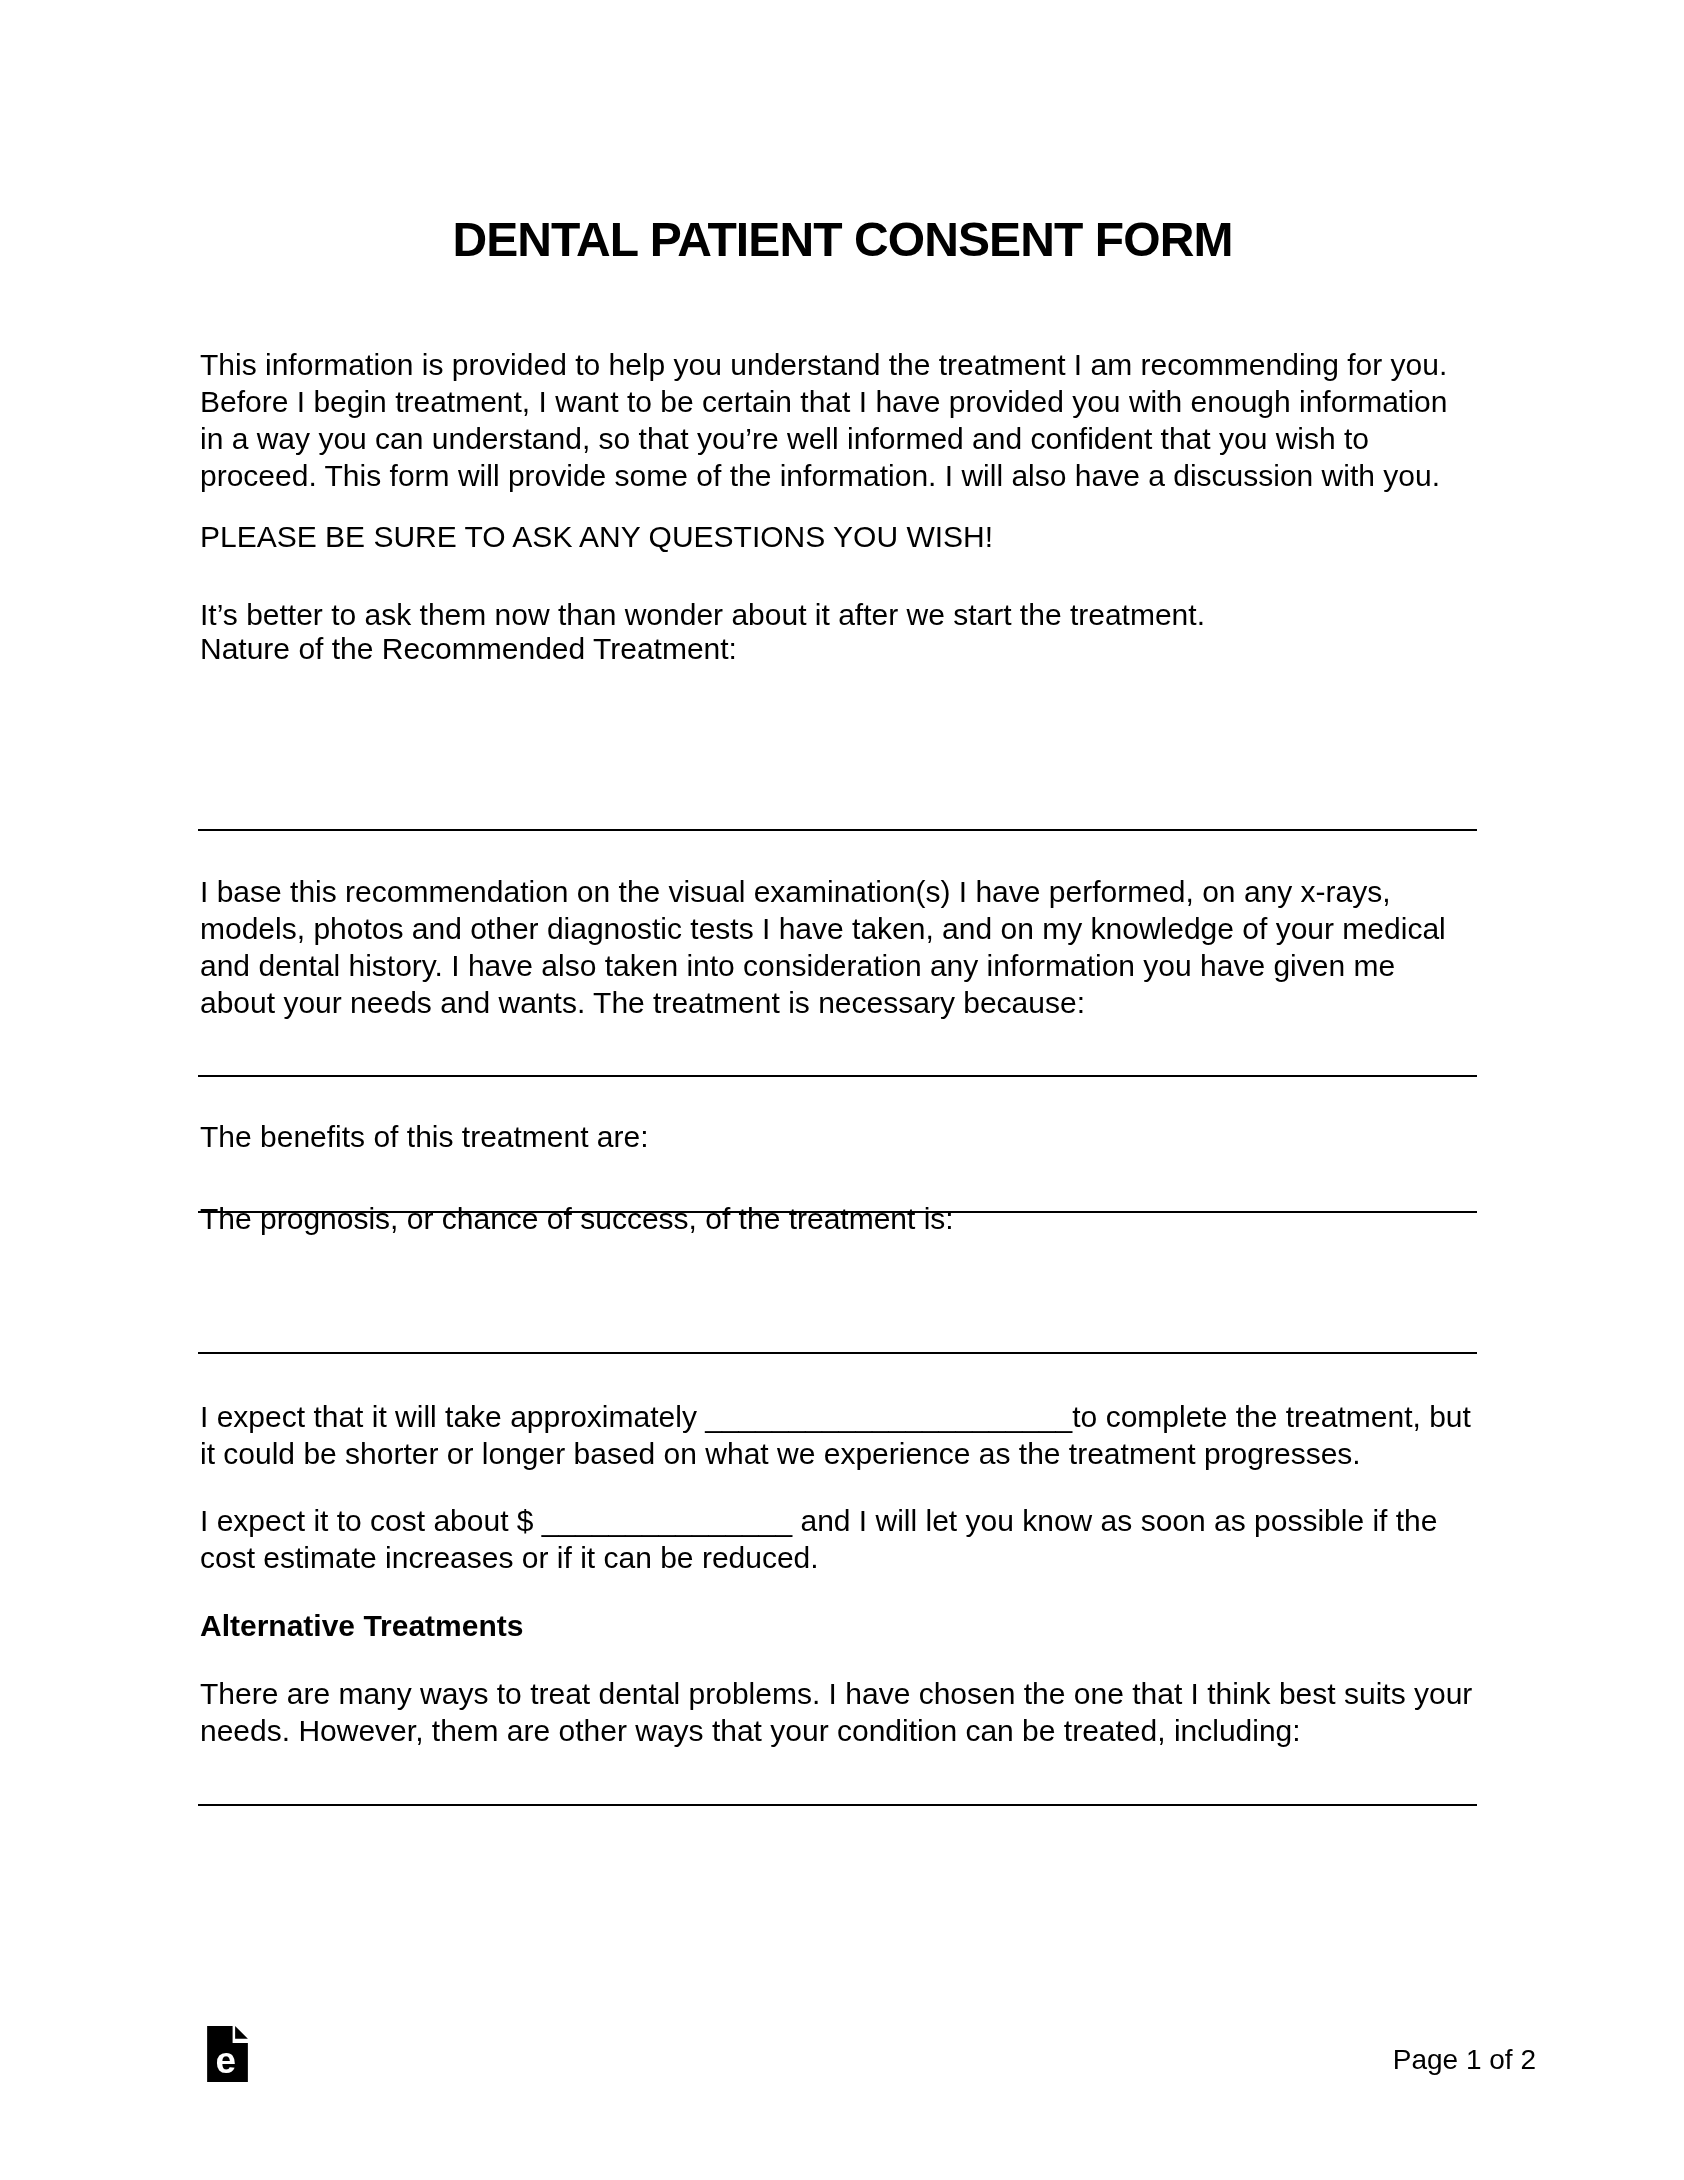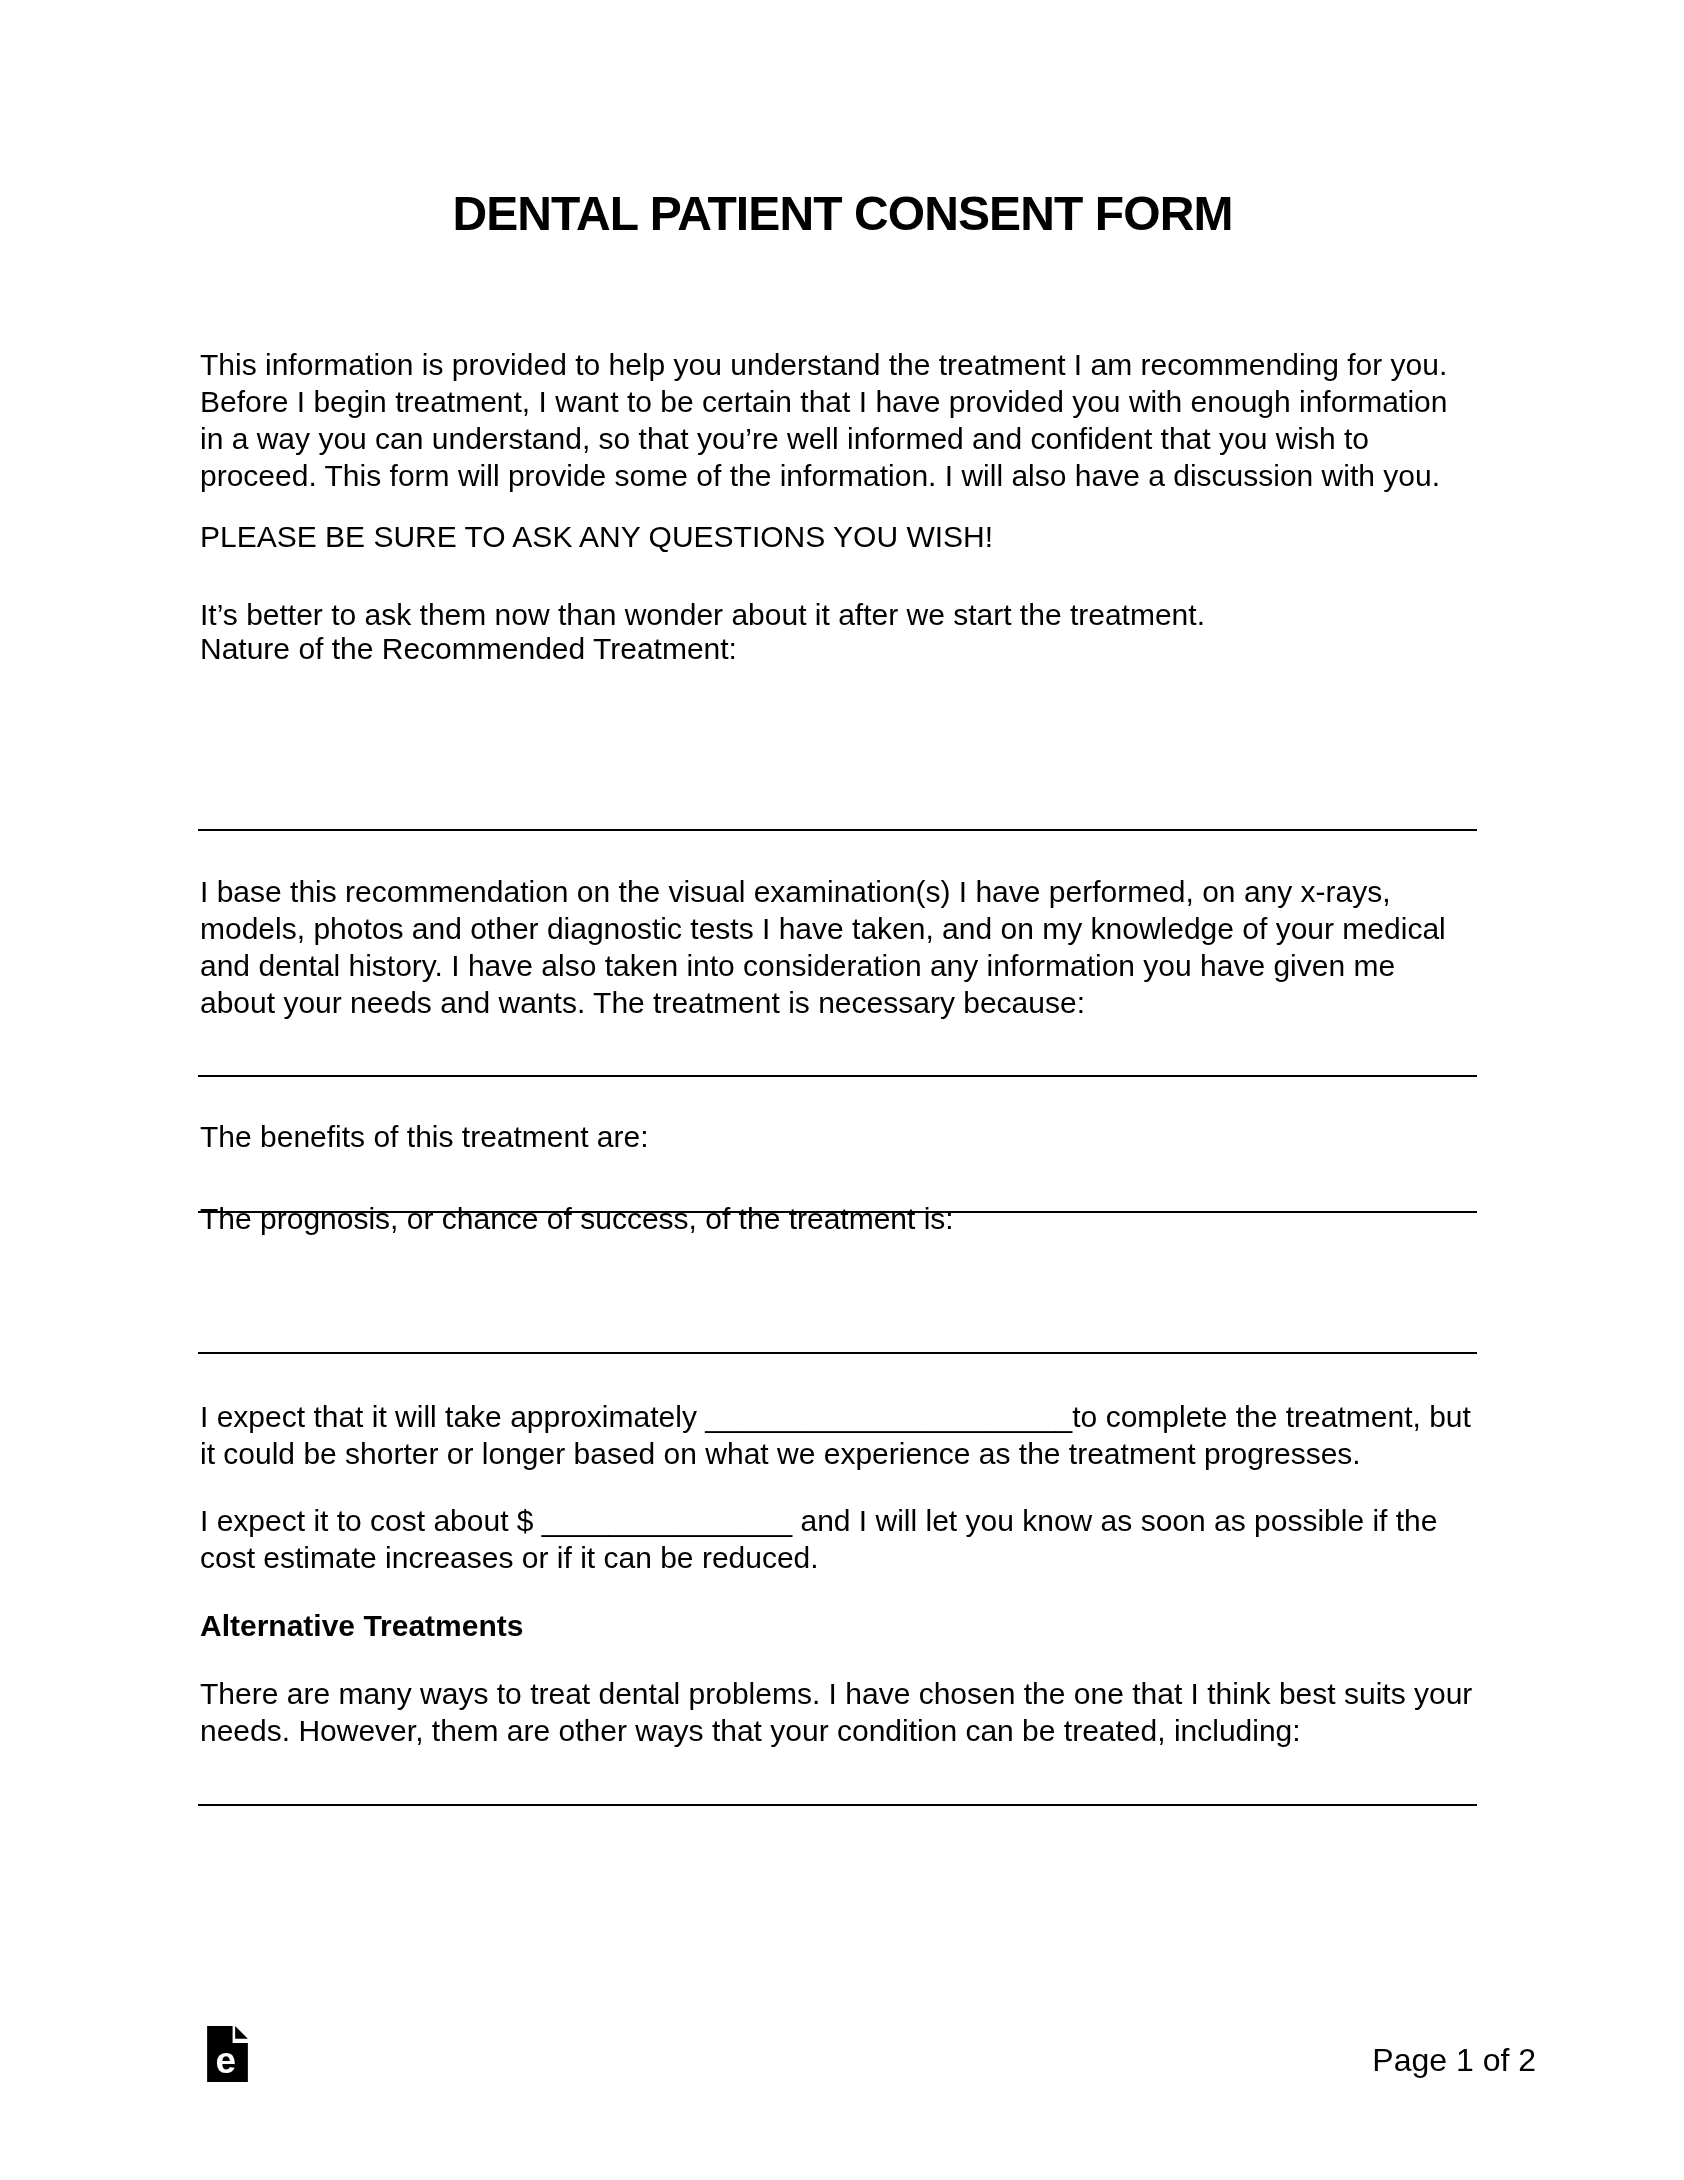--- a/index.html
+++ b/index.html
@@ -5,21 +5,21 @@
   html,body { margin:0; padding:0; background:#ffffff; }
   .page {
     position:relative;
     width:1685px; height:2181px;
     background:#ffffff;
     color:#000000;
     font-family:"Liberation Sans", sans-serif;
     overflow:hidden;
   }
   .doc-title {
-    position:absolute; top:186px; left:0; width:100%;
+    position:absolute; top:212px; left:0; width:100%;
     text-align:center;
     font-size:48px; font-weight:bold; letter-spacing:-0.9px;
     line-height:55px;
   }
   .block {
     position:absolute; left:200px; width:1288px;
     font-size:30px; line-height:37px;
     white-space:pre-line;
   }
   .bold { font-weight:normal; }
@@ -33,21 +33,21 @@
   }
   .logo svg { position:absolute; left:0; top:0; }
   .logo .logo-letter {
     position:absolute; left:0; right:3.4px; bottom:3.4px;
     text-align:center;
     font-size:37px; font-weight:bold; color:#ffffff;
     line-height:37px;
   }
   .page-label {
     position:absolute; top:2043px; right:149px;
-    font-size:32px; line-height:34px;
+    font-size:28px; line-height:34px;
     text-align:left;
     margin-left:36px;
   }
 </style>
 </head>
 <body>
 
 <div class="page">
 
   <div class="doc-title">DENTAL PATIENT CONSENT FORM</div>

